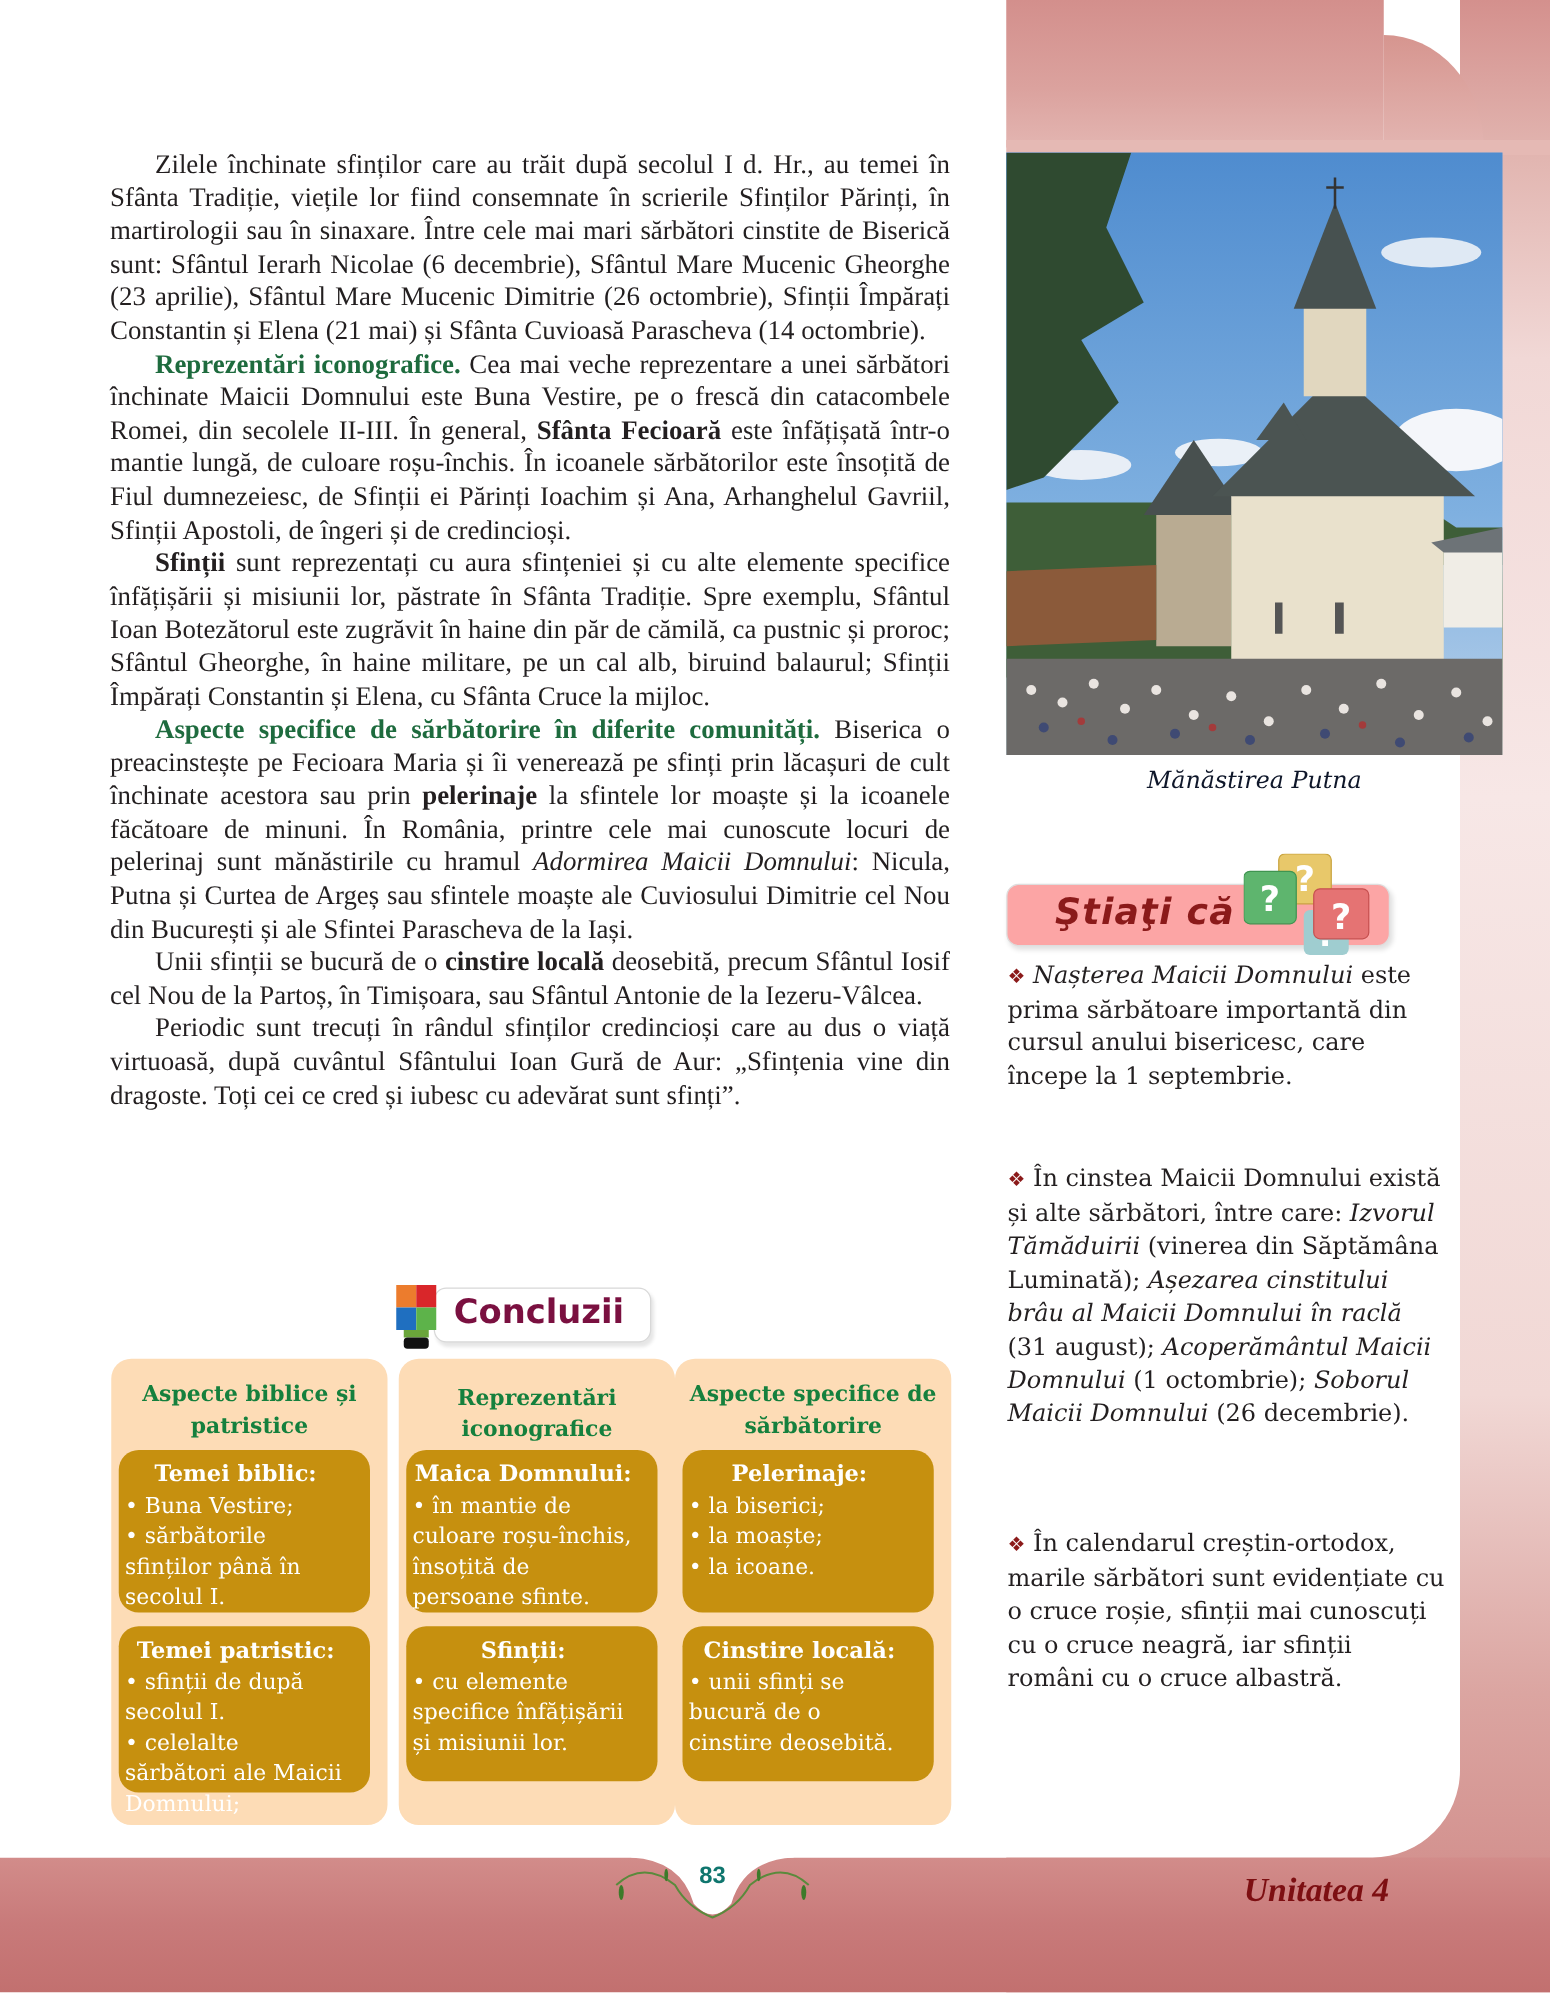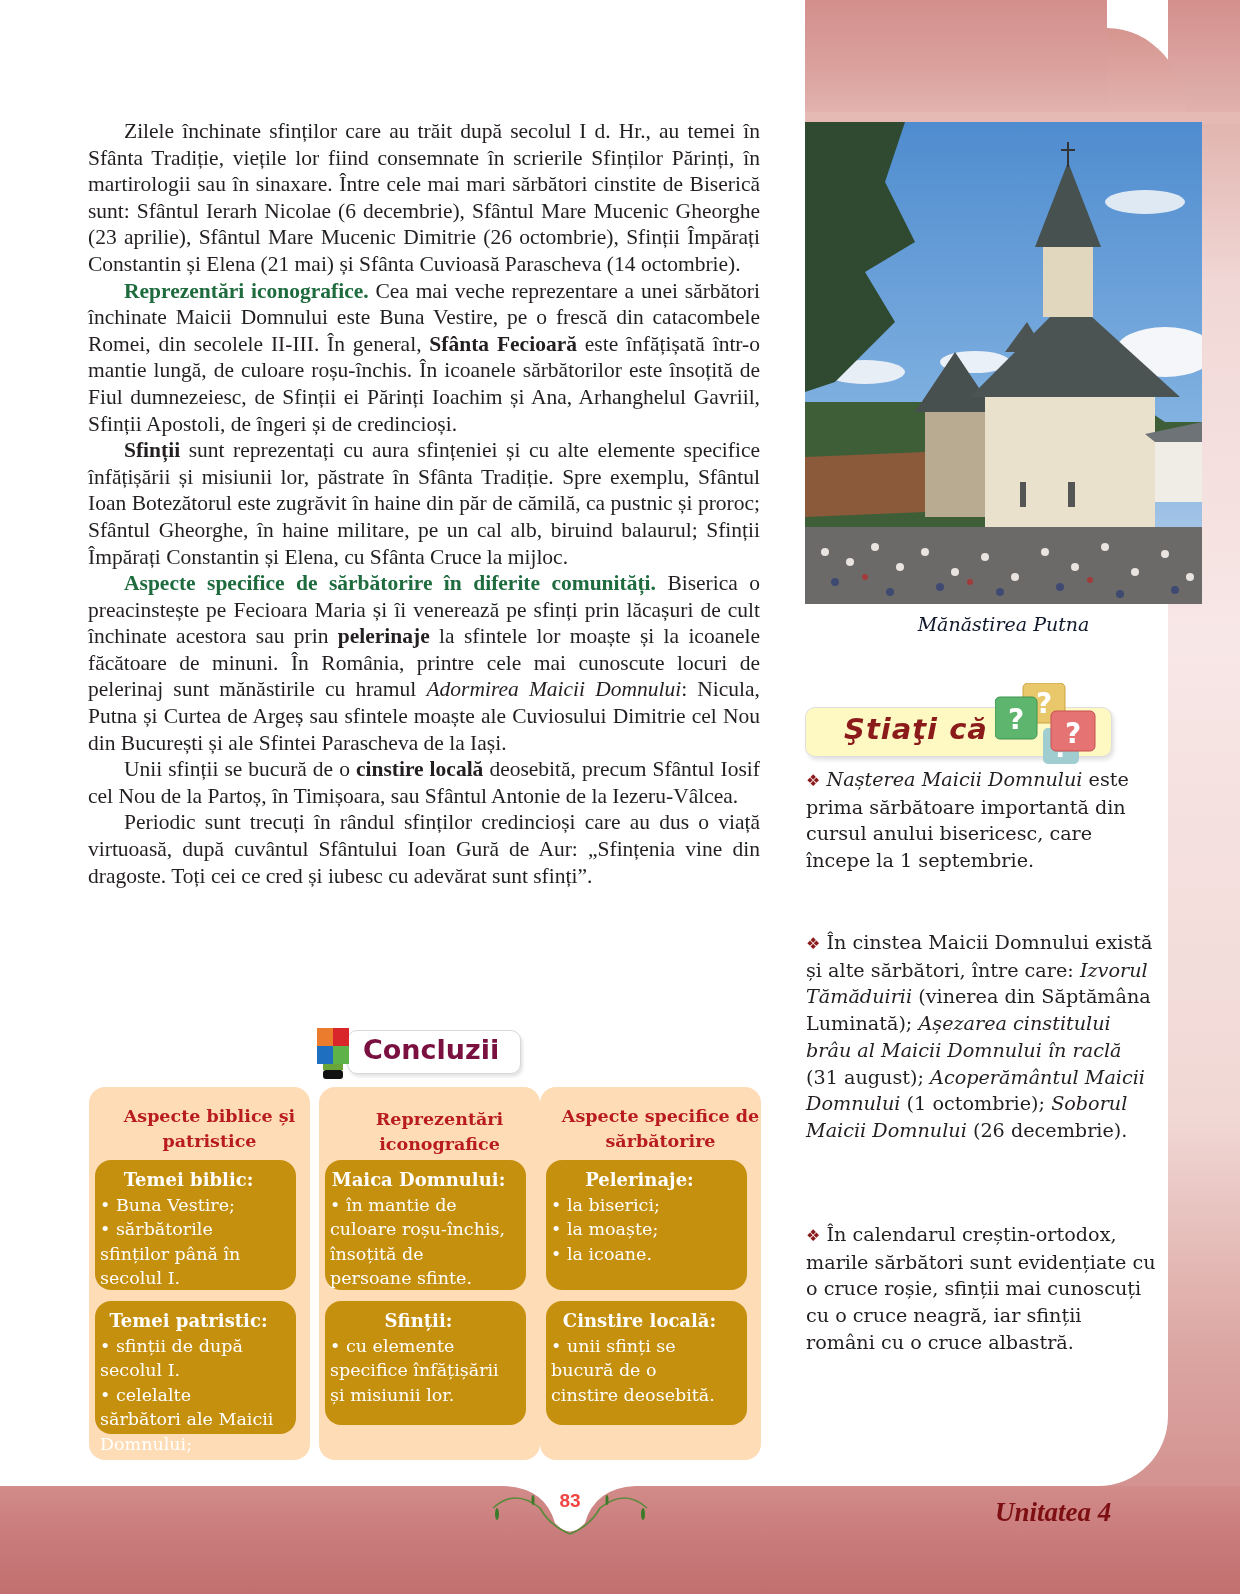--- a/index.html
+++ b/index.html
@@ -65,21 +65,21 @@
   .photo svg { width: 100%; height: 100%; display: block; }
   .photo-caption {
     position: absolute; left: 805px; top: 613px; width: 397px; text-align: center;
     font-family: "DejaVu Serif", serif; font-style: italic; font-size: 19px; color: #0f172a;
     z-index: 3;
   }
 
   
   .did-you-know {
     position: absolute; left: 805px; top: 707px; width: 305px; height: 48px;
-    border: 1.5px solid #dedede; border-radius: 10px; background: #fef9c3;
+    border: 1.5px solid #dedede; border-radius: 10px; background: #fca5a5;
     box-shadow: 2px 3px 4px rgba(0,0,0,0.12);
     z-index: 3;
   }
   .did-you-know .title {
     position: absolute; left: 38px; top: 4px;
     font-family: "DejaVu Sans", sans-serif; font-style: italic; font-weight: bold;
     font-size: 29px; color: #8b1a1a; letter-spacing: 1px;
   }
   .bubbles { position: absolute; left: 995px; top: 683px; width: 120px; height: 90px; z-index: 4; }
 
@@ -105,36 +105,36 @@
     font-size: 27px; color: #7a1040;
   }
   .bulb { position: absolute; left: 313px; top: 1024px; width: 40px; height: 58px; z-index: 4; }
 
   
   .col {
     position: absolute; top: 1087px; width: 221px; height: 373px;
     background: #fddcb6; border-radius: 16px; z-index: 3;
   }
   .col .head {
-    position: absolute; left: 10px; top: 17px; width: 100%; text-align: center;
-    font-family: "DejaVu Serif", serif; font-weight: bold; font-size: 17.5px; line-height: 25px; color: #b91c1c;
+    position: absolute; left: 0; top: 17px; width: 100%; text-align: center;
+    font-family: "DejaVu Serif", serif; font-weight: bold; font-size: 17.5px; line-height: 25px; color: #15803d;
   }
   .card {
     position: absolute; left: 6px; width: 201px;
     background: #c6900f; border-radius: 16px; color: #fff;
     font-family: "DejaVu Serif", serif; font-size: 17.5px; line-height: 24.5px;
     padding: 8px 19px 8px 5px; box-sizing: border-box;
   }
   .card .ct { text-align: center; font-weight: bold; font-size: 18px; }
 
   
   .page-num-deco { position: absolute; left: 485px; top: 1478px; width: 170px; height: 60px; z-index: 4; }
   .page-num {
     position: absolute; left: 550px; top: 1490px; width: 40px; text-align: center;
-    font-family: "Liberation Sans", sans-serif; font-weight: bold; font-size: 19px; color: #ef4444;
+    font-family: "Liberation Sans", sans-serif; font-weight: bold; font-size: 19px; color: #0f766e;
     z-index: 5;
   }
   .unit-label {
     position: absolute; left: 995px; top: 1497px;
     font-family: "Liberation Serif", serif; font-style: italic; font-weight: bold;
     font-size: 27px; color: #7d0f12; z-index: 5;
   }
 </style>
 </head>
 <body>

